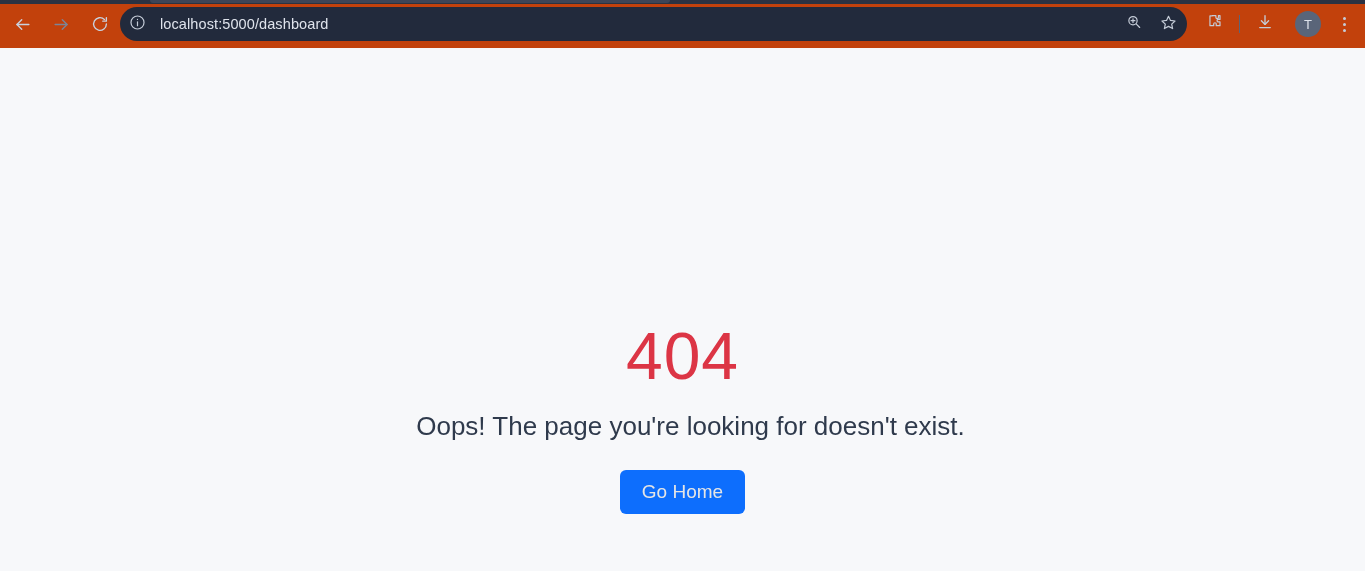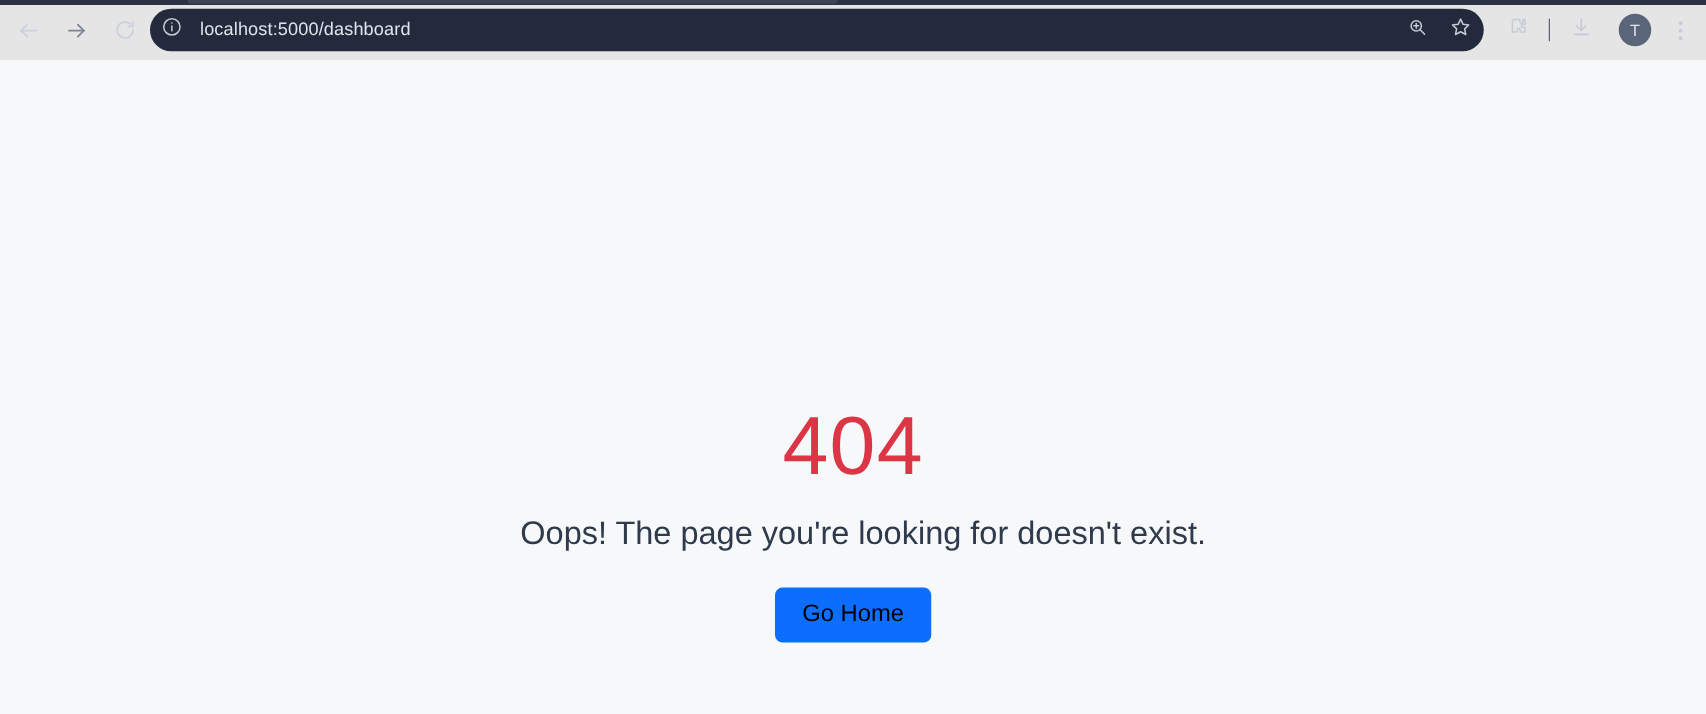--- a/index.html
+++ b/index.html
@@ -13,21 +13,21 @@
     background: #f7f8fa;
     font-family: "Liberation Sans", sans-serif;
     -webkit-font-smoothing: antialiased;
   }
 
   
   .browser-chrome {
     position: relative;
     width: 1365px;
     height: 48px;
-    background: #e5e5e5;
+    background: #c2410c;
     box-sizing: border-box;
   }
   .tabstrip-remnant {
     position: absolute;
     top: 0; left: 0;
     width: 1365px;
     height: 4px;
     background: #2b3242;
   }
   .tabstrip-active-tab {
@@ -187,21 +187,21 @@
   .error-message {
     font-size: 26px;
     line-height: 32px;
     font-weight: 400;
     color: #2f3a4c;
     margin: 0 0 28px 16px;
   }
   .go-home-btn {
     display: inline-block;
     background: #0d6efd;
-    color: #000000;
+    color: #e5e5e5;
     font-size: 19px;
     line-height: 22px;
     font-family: "Liberation Sans", sans-serif;
     padding: 11px 22px;
     border: none;
     border-radius: 6px;
     cursor: pointer;
     text-decoration: none;
   }
 </style>

